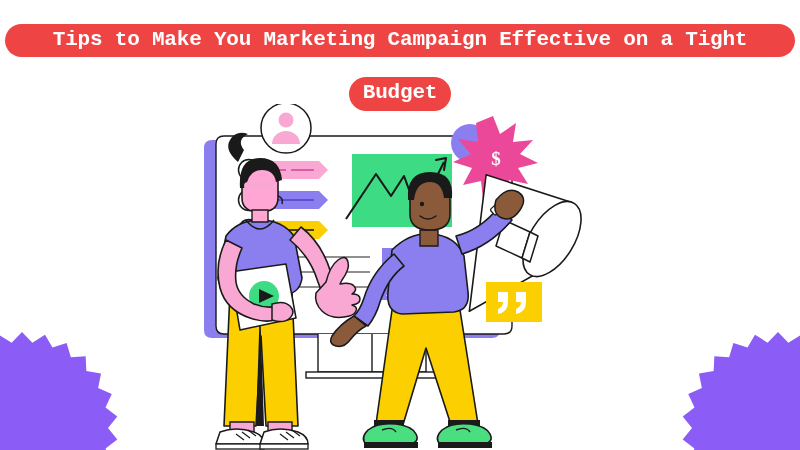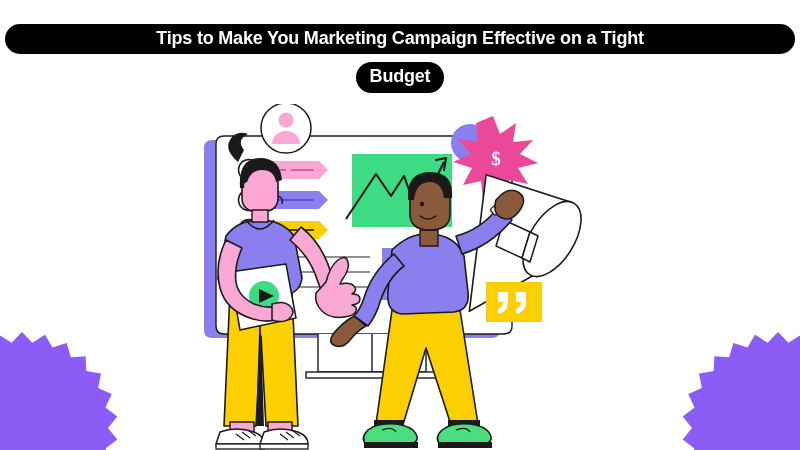--- a/index.html
+++ b/index.html
@@ -28,32 +28,33 @@
   #title-block {
     position: absolute;
     left: 0;
     top: 24px;
     width: 800px;
     text-align: center;
     line-height: 1.02;
   }
   .title-line {
     display: inline-block;
-    background: #000000;
+    background: #ef4444;
     color: #ffffff;
-    font-size: 18px;
+    font-size: 21px;
     font-weight: bold;
     letter-spacing: -0.2px;
     padding: 5px 14px 7px 14px;
     border-radius: 999px;
     white-space: nowrap;
     box-sizing: border-box;
+    font-family: Liberation Mono, monospace;
   }
   #title-line-1 { width: 790px; padding-left: 6px; padding-right: 6px; }
-  #title-line-2 { margin-top: 8px; }
+  #title-line-2 { margin-top: 20px; }
 
   
   #illustration {
     position: absolute;
     left: 186px;
     top: 104px;
     width: 400px;
     height: 346px;
   }
   #illustration svg { display: block; }

